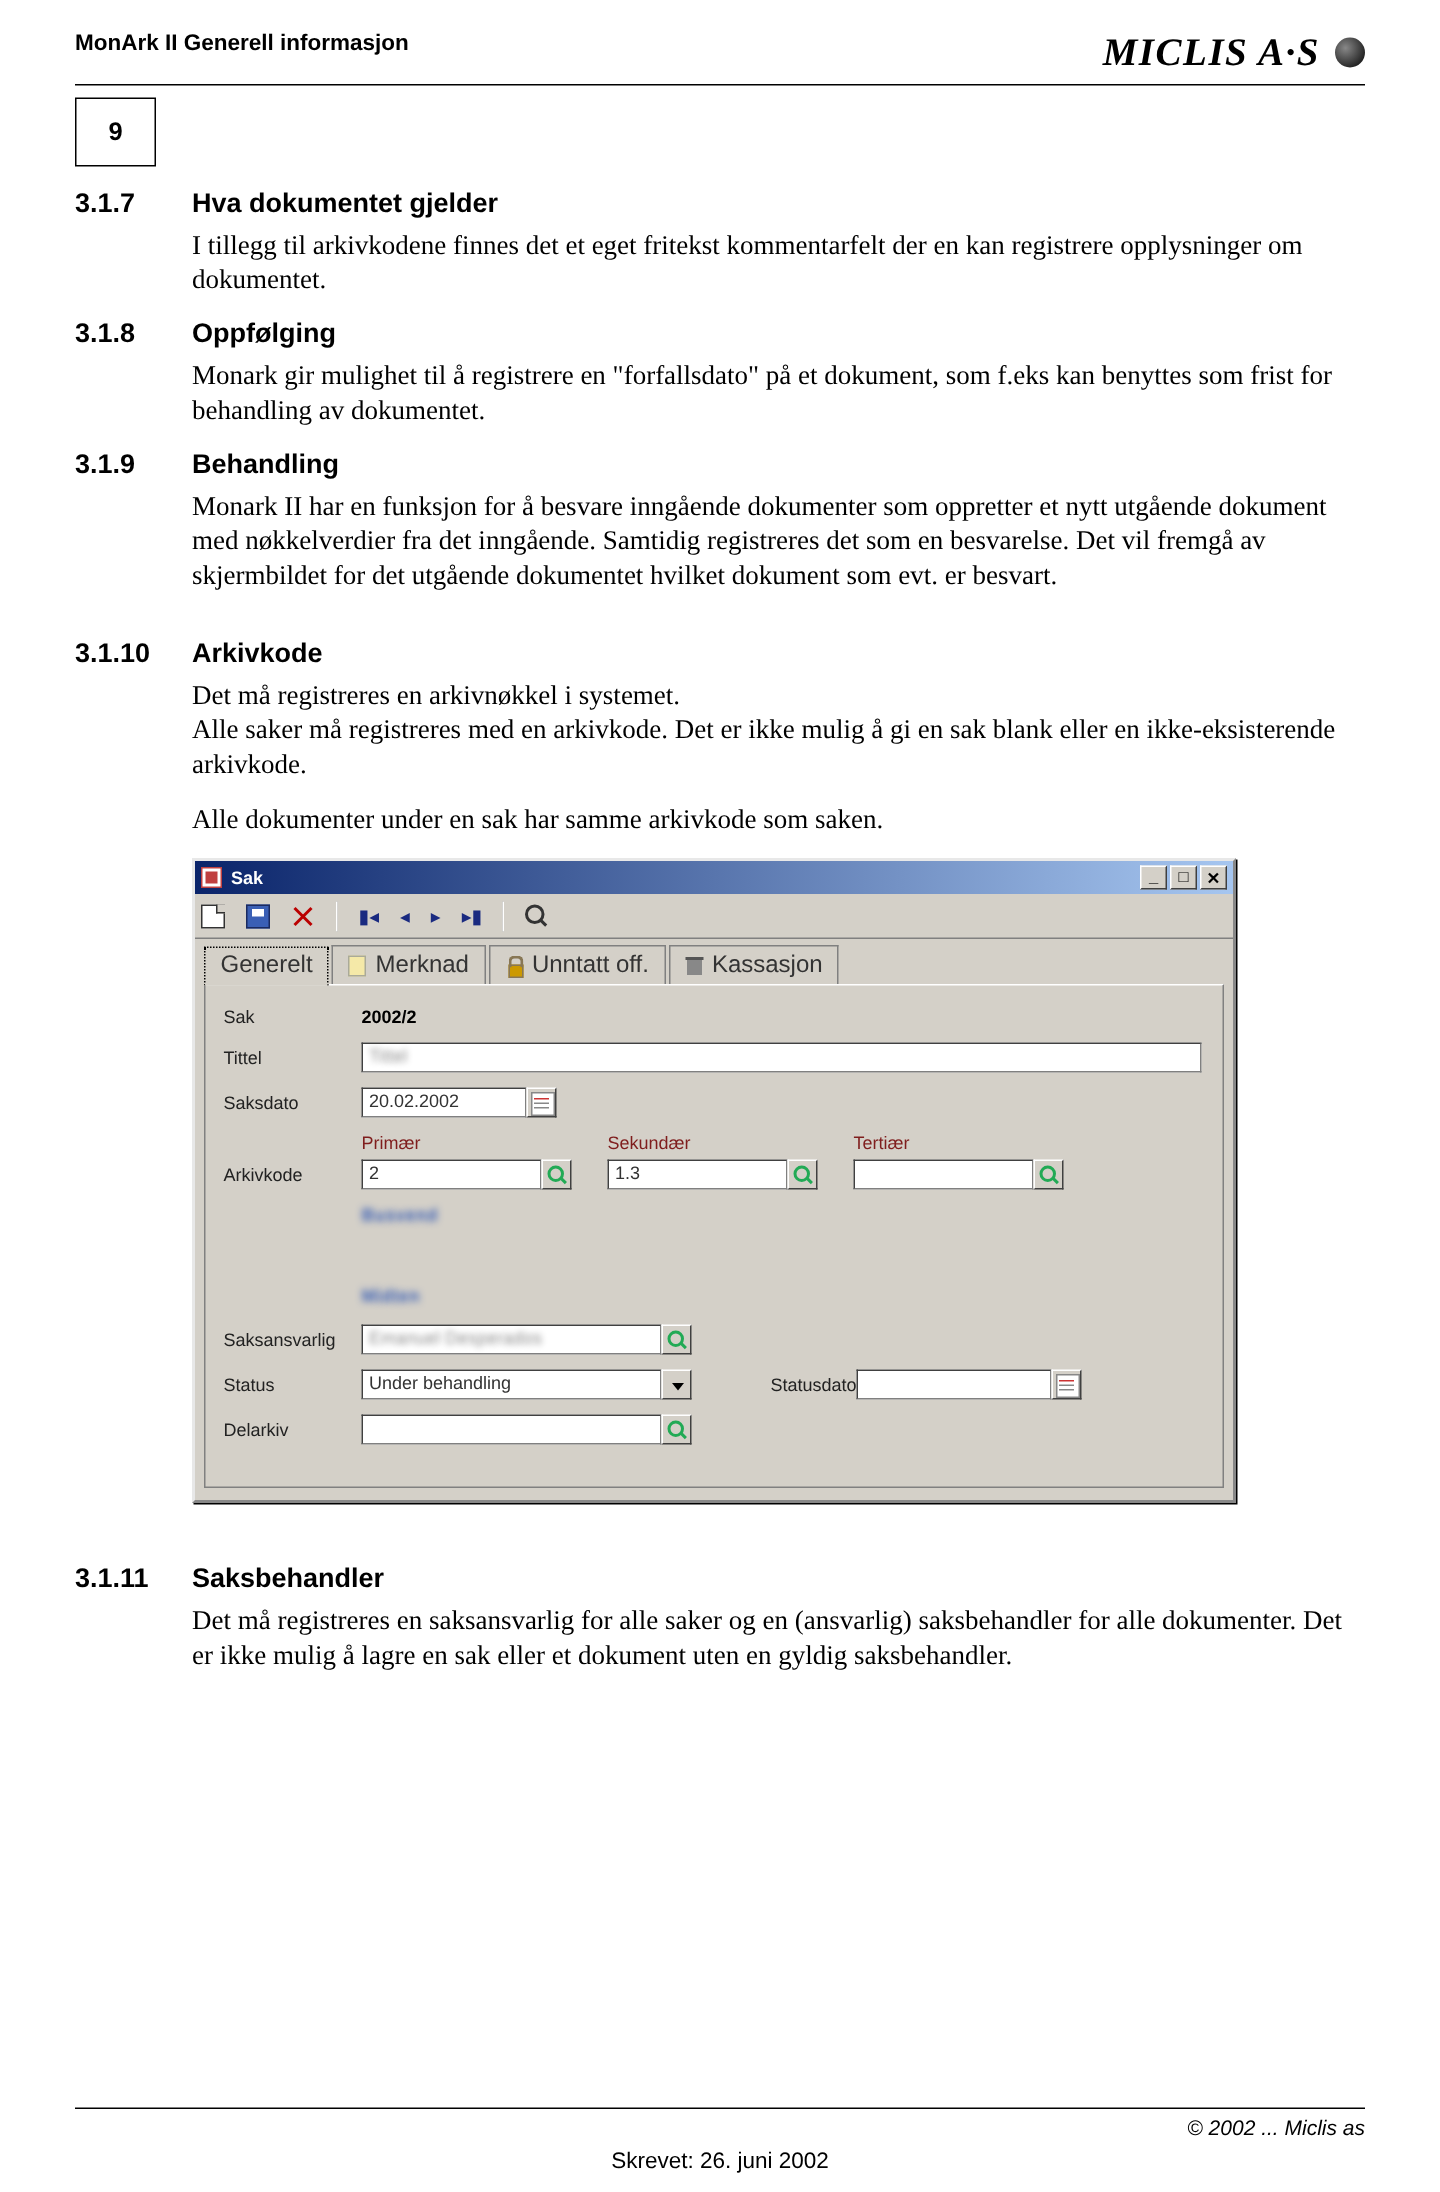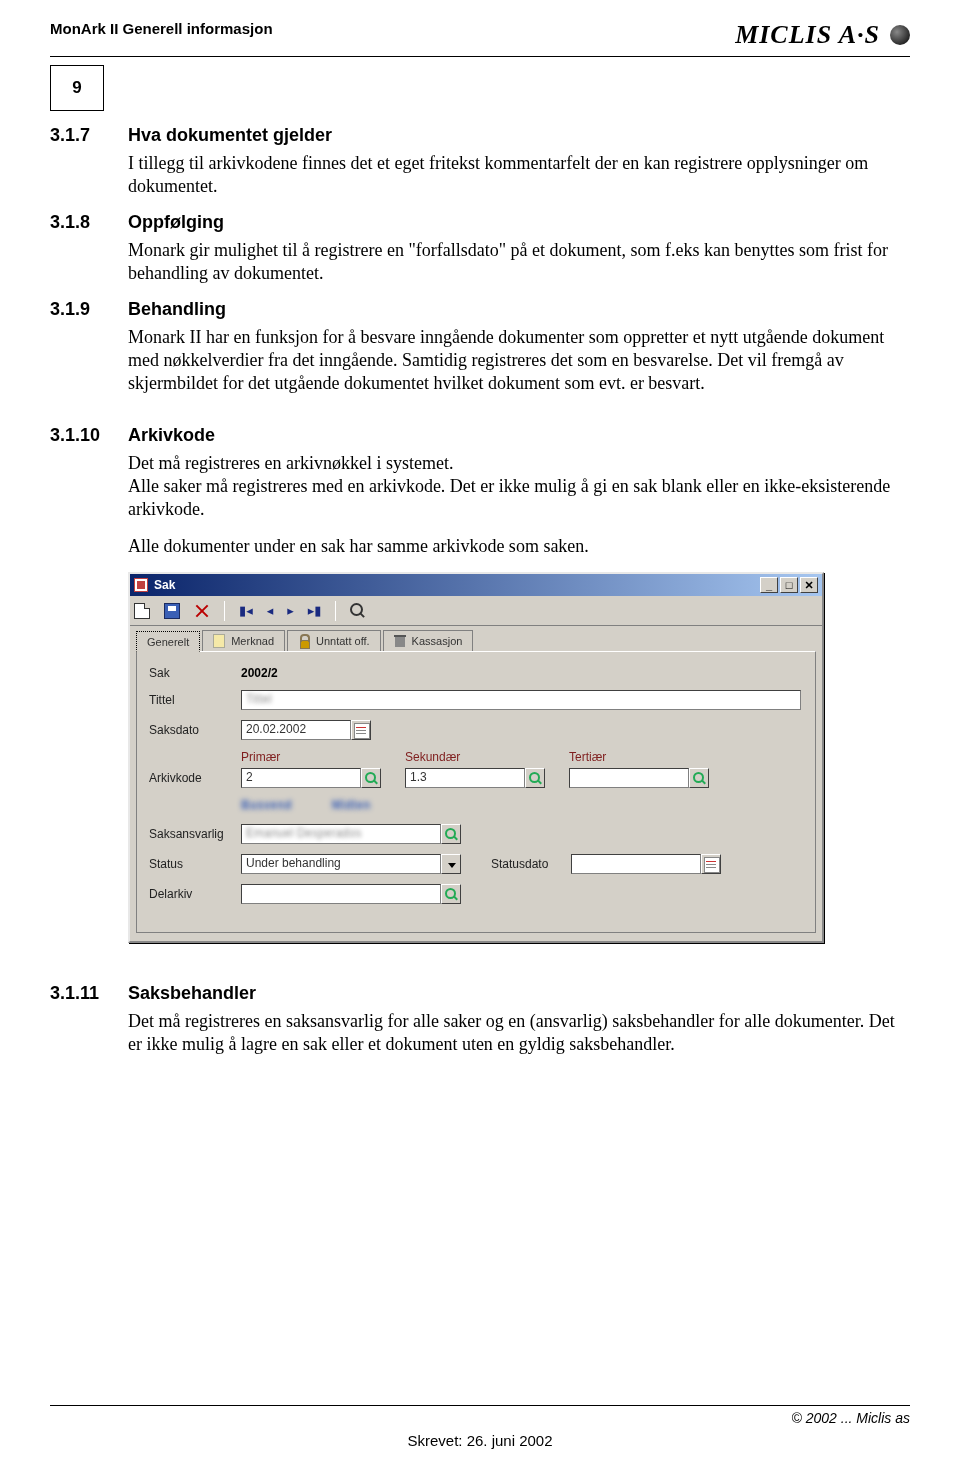--- a/index.html
+++ b/index.html
@@ -73,21 +73,21 @@
     .nav-btn { font-size:13px; color:#1a2a80; cursor: default; }
     .ico-find { position:relative; }
     .ico-find::before{content:"";position:absolute;width:9px;height:9px;border:2px solid #333;border-radius:50%;left:0;top:0;}
     .ico-find::after{content:"";position:absolute;width:6px;height:2px;background:#333;left:9px;top:11px;transform:rotate(45deg);}
 
     .tabs { display:flex; gap:2px; padding:4px 6px 0; background:#d4d0c8; }
     .tab {
       padding: 3px 10px; background:#d4d0c8;
       border:1px solid #808080; border-bottom:none;
       display:flex; align-items:center; gap:6px;
-      font-size:11px; color:#333;
+      font-size:16px; color:#333;
     }
     .tab.active { border:1px dotted #000; border-bottom:1px solid #d4d0c8; position:relative; top:1px; background:#d4d0c8; }
     .tab-ico { width:12px; height:14px; display:inline-block; }
     .ti-note { background:#f5e9a8; border:1px solid #aa9; }
     .ti-lock { position:relative; }
     .ti-lock::before{content:"";position:absolute;width:8px;height:7px;background:#c90;left:2px;top:6px;border:1px solid #875;}
     .ti-lock::after{content:"";position:absolute;width:6px;height:6px;border:2px solid #875;border-bottom:none;border-radius:4px 4px 0 0;left:2px;top:0;}
     .ti-trash { position:relative; }
     .ti-trash::before{content:"";position:absolute;width:10px;height:10px;background:#888;left:1px;top:3px;}
     .ti-trash::after{content:"";position:absolute;width:12px;height:2px;background:#555;left:0;top:1px;}
@@ -114,21 +114,21 @@
       position:relative;
     }
     .mag::before{content:"";position:absolute;width:7px;height:7px;border:2px solid #2a5;border-radius:50%;left:3px;top:3px;}
     .mag::after{content:"";position:absolute;width:5px;height:2px;background:#2a5;left:11px;top:12px;transform:rotate(45deg);}
     .cal::before{content:"";position:absolute;left:2px;top:2px;width:14px;height:14px;background:#fff;border:1px solid #888;}
     .cal::after{content:"";position:absolute;left:4px;top:6px;width:10px;height:1px;background:#c33;box-shadow:0 3px 0 #888, 0 6px 0 #888;}
     .dd::after{content:"";position:absolute;left:6px;top:8px;border:4px solid transparent;border-top:5px solid #000;}
     .subhead-row { display:flex; gap: 0; margin-left:92px; margin-bottom:4px; font-size:12px; color:#7f1d1d;}
     .subhead-row > div:nth-child(1){width:164px;}
     .subhead-row > div:nth-child(2){width:164px;}
-    .blur-line { margin-left:92px; display:flex; gap:40px; margin-top:4px; margin-bottom:12px;}
+    .blur-line { margin-left:92px; display:flex; gap:40px; margin-top:4px; margin-bottom:12px;flex-direction:column;}
     .blur-block { color:transparent; text-shadow:0 0 5px #3a5fb5; font-weight:bold;}
 
     .footer {
       position: absolute; bottom: 12px; left: 50px; right: 50px;
     }
     .hr-bottom { border:none; border-top:1px solid #000; margin-bottom:4px; }
     .copy { text-align:right; font-style:italic; font-family:Arial; font-size:14px;}
     .printed { text-align:center; font-family:Arial; font-size:15px; font-style: normal; margin-top:6px;}
   </style>
 </head>
@@ -269,21 +269,21 @@
       <div class="frow">
         <div class="flabel">Saksansvarlig</div>
         <div class="finput blur" style="width:200px;">Emanuel Desperados</div>
         <span class="ibtn mag"></span>
       </div>
       <div class="frow">
         <div class="flabel">Status</div>
         <div class="finput" style="width:200px;">Under behandling</div>
         <span class="ibtn dd"></span>
         <div style="width:30px"></div>
-        <div class="flabel" style="width:80px;">Statusdato</div>
+        <div class="flabel" style="width:80px;text-align:right;">Statusdato</div>
         <div class="finput" style="width:130px;"></div>
         <span class="ibtn cal"></span>
       </div>
       <div class="frow">
         <div class="flabel">Delarkiv</div>
         <div class="finput" style="width:200px;"></div>
         <span class="ibtn mag"></span>
       </div>
     </div>
   </div>

